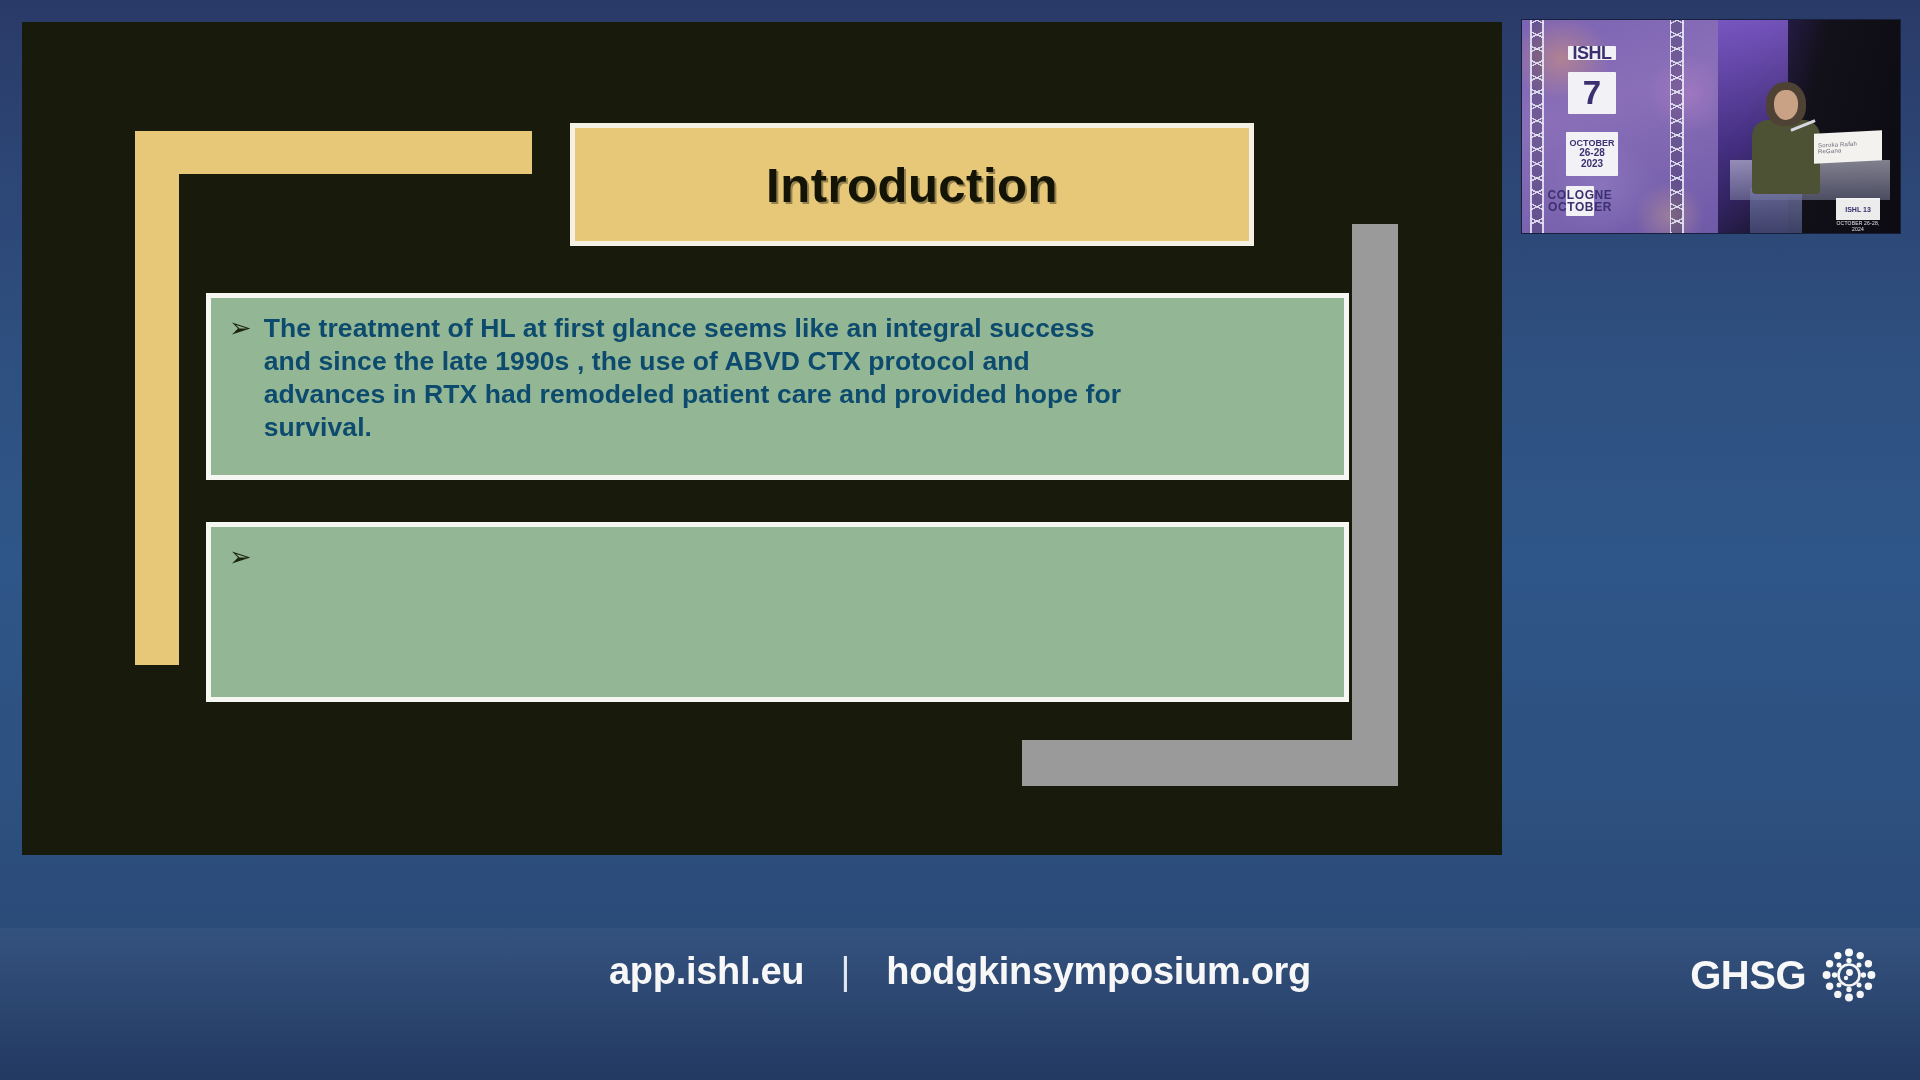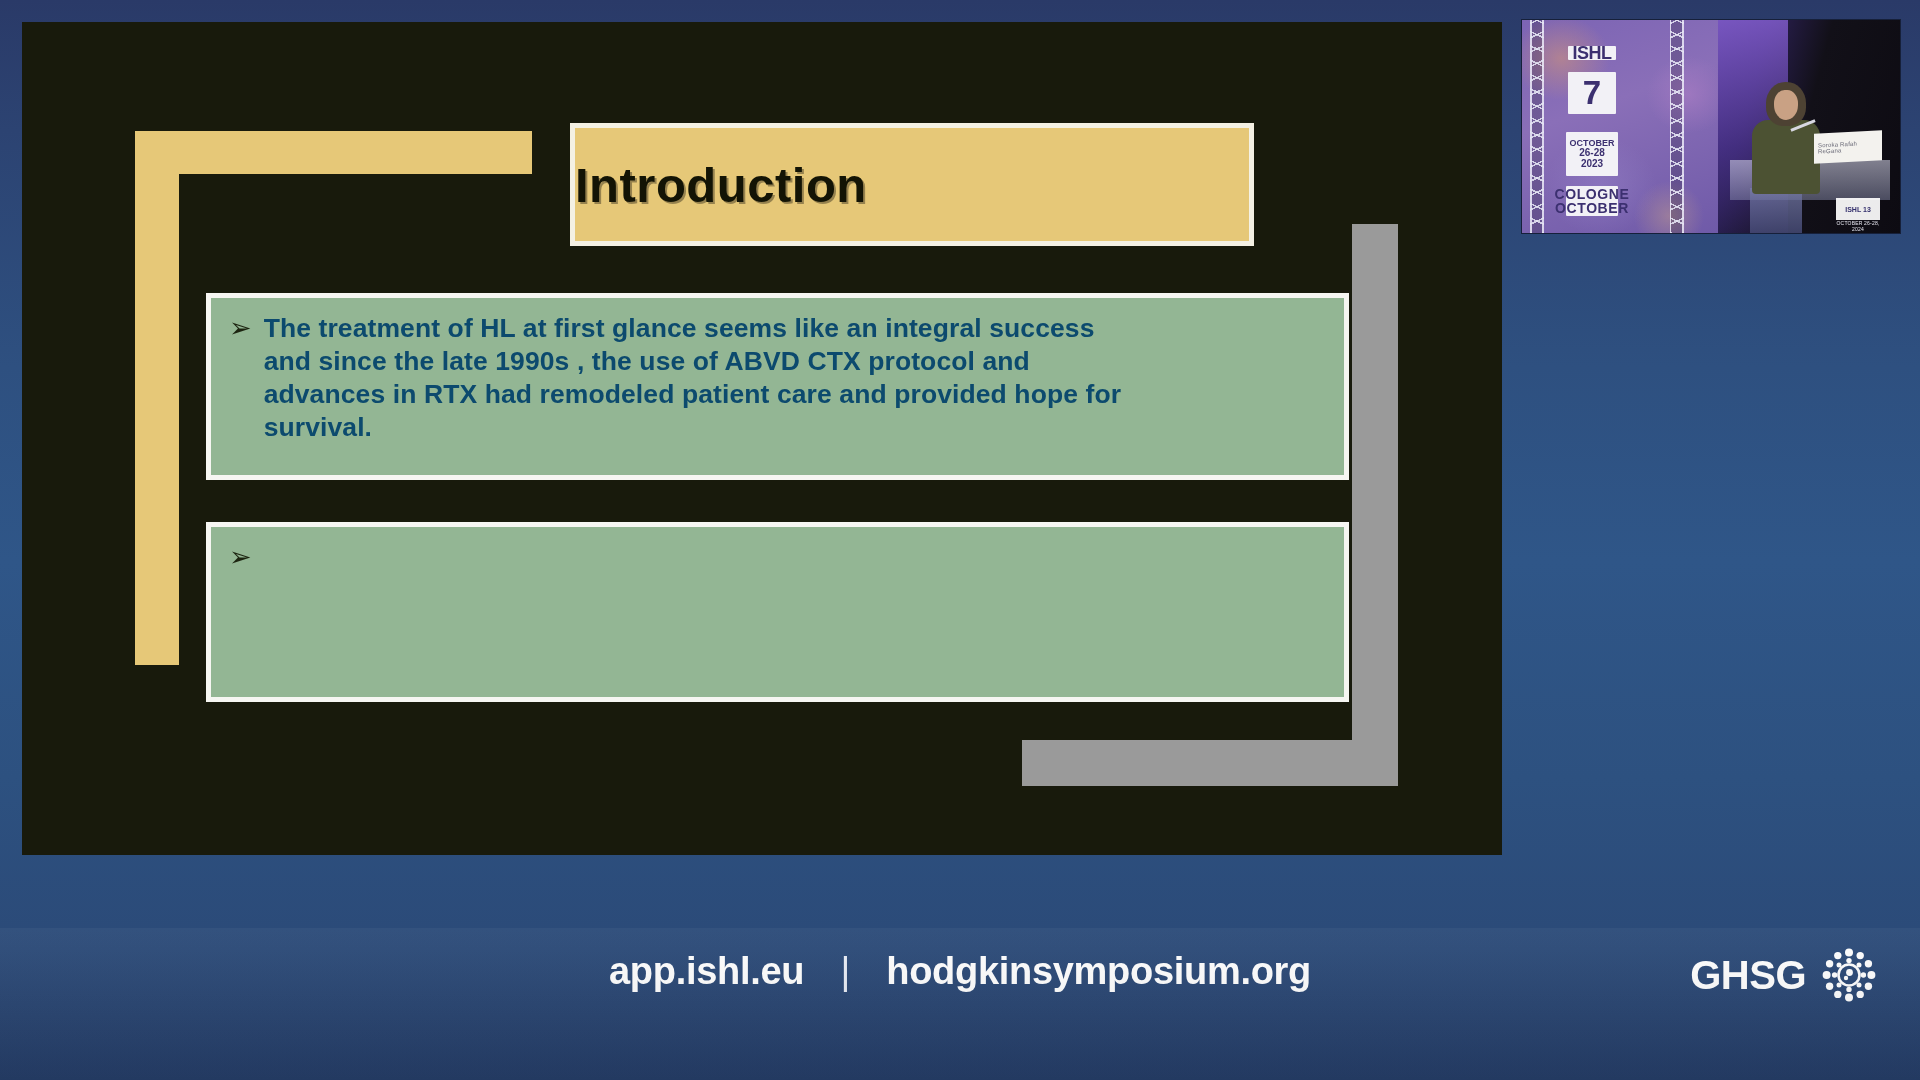--- a/index.html
+++ b/index.html
@@ -78,20 +78,21 @@
     position: absolute;
     left: 548px;
     top: 101px;
     width: 684px;
     height: 123px;
     background: #e6c878;
     border: 5px solid #f4f1e4;
     box-sizing: border-box;
     display: flex;
     align-items: center;
+    justify-content: center;
   }
   #title-text {
     font-size: 49px;
     font-weight: bold;
     color: #131405;
     letter-spacing: 0.5px;
     text-shadow: 2px 2px 0 rgba(0,0,0,0.35);
   }
 
   
@@ -190,22 +191,22 @@
   #card-13 {
     left: 46px; top: 52px; width: 48px; height: 42px;
     font-size: 33px;
   }
   #card-date {
     left: 44px; top: 112px; width: 52px; height: 44px;
     font-size: 9px;
   }
   #card-date .d-big { font-size: 10px; }
   #card-city {
-    left: 44px; top: 166px; width: 52px; height: 30px;
-    font-size: 14px; letter-spacing: 0.6px;
+    left: 44px; top: 166px; width: 28px; height: 30px;
+    font-size: 12px; letter-spacing: 0.6px;
   }
 
   
   #stage-dark {
     left: 196px; top: 0; width: 184px; height: 100%;
     background: linear-gradient(105deg, #3a2a6a 0%, #2a1f52 22%, #121018 48%, #0d0b12 100%);
   }
   #curtain-glow {
     left: 196px; top: 0; width: 70px; height: 100%;
     background: linear-gradient(180deg, rgba(140,100,220,0.75), rgba(90,60,170,0.5) 60%, rgba(40,30,80,0.3));

